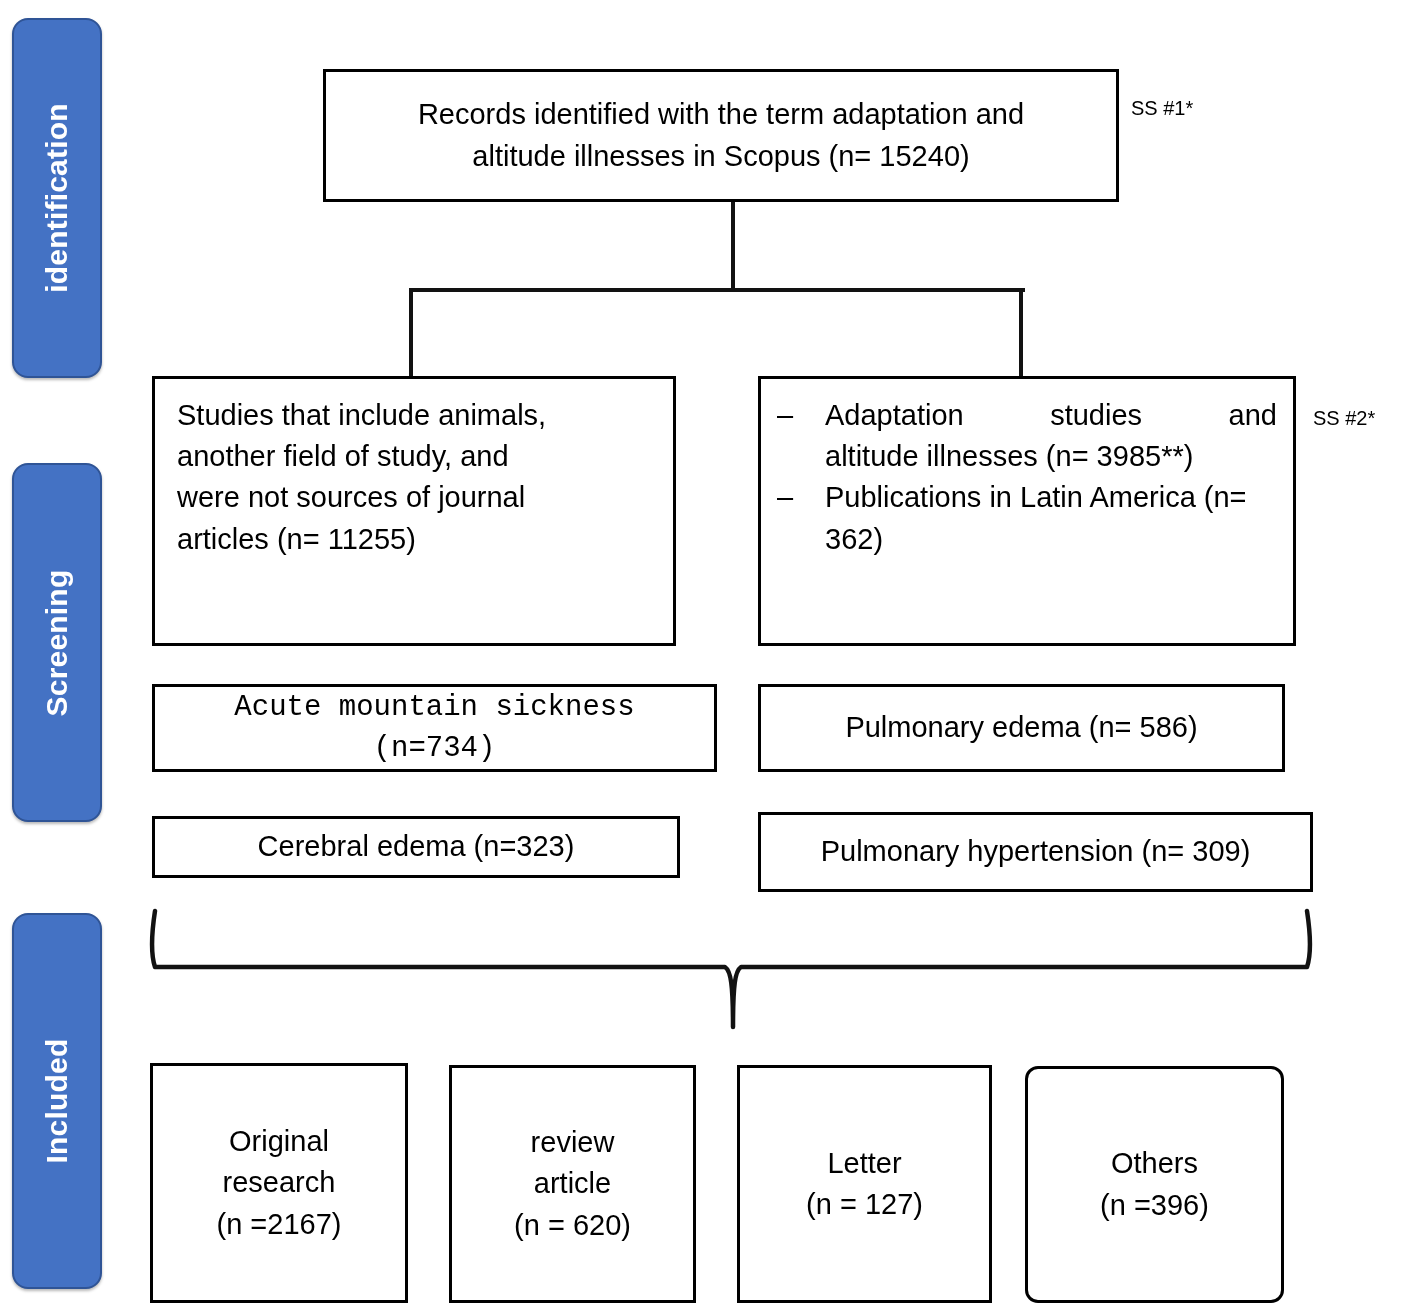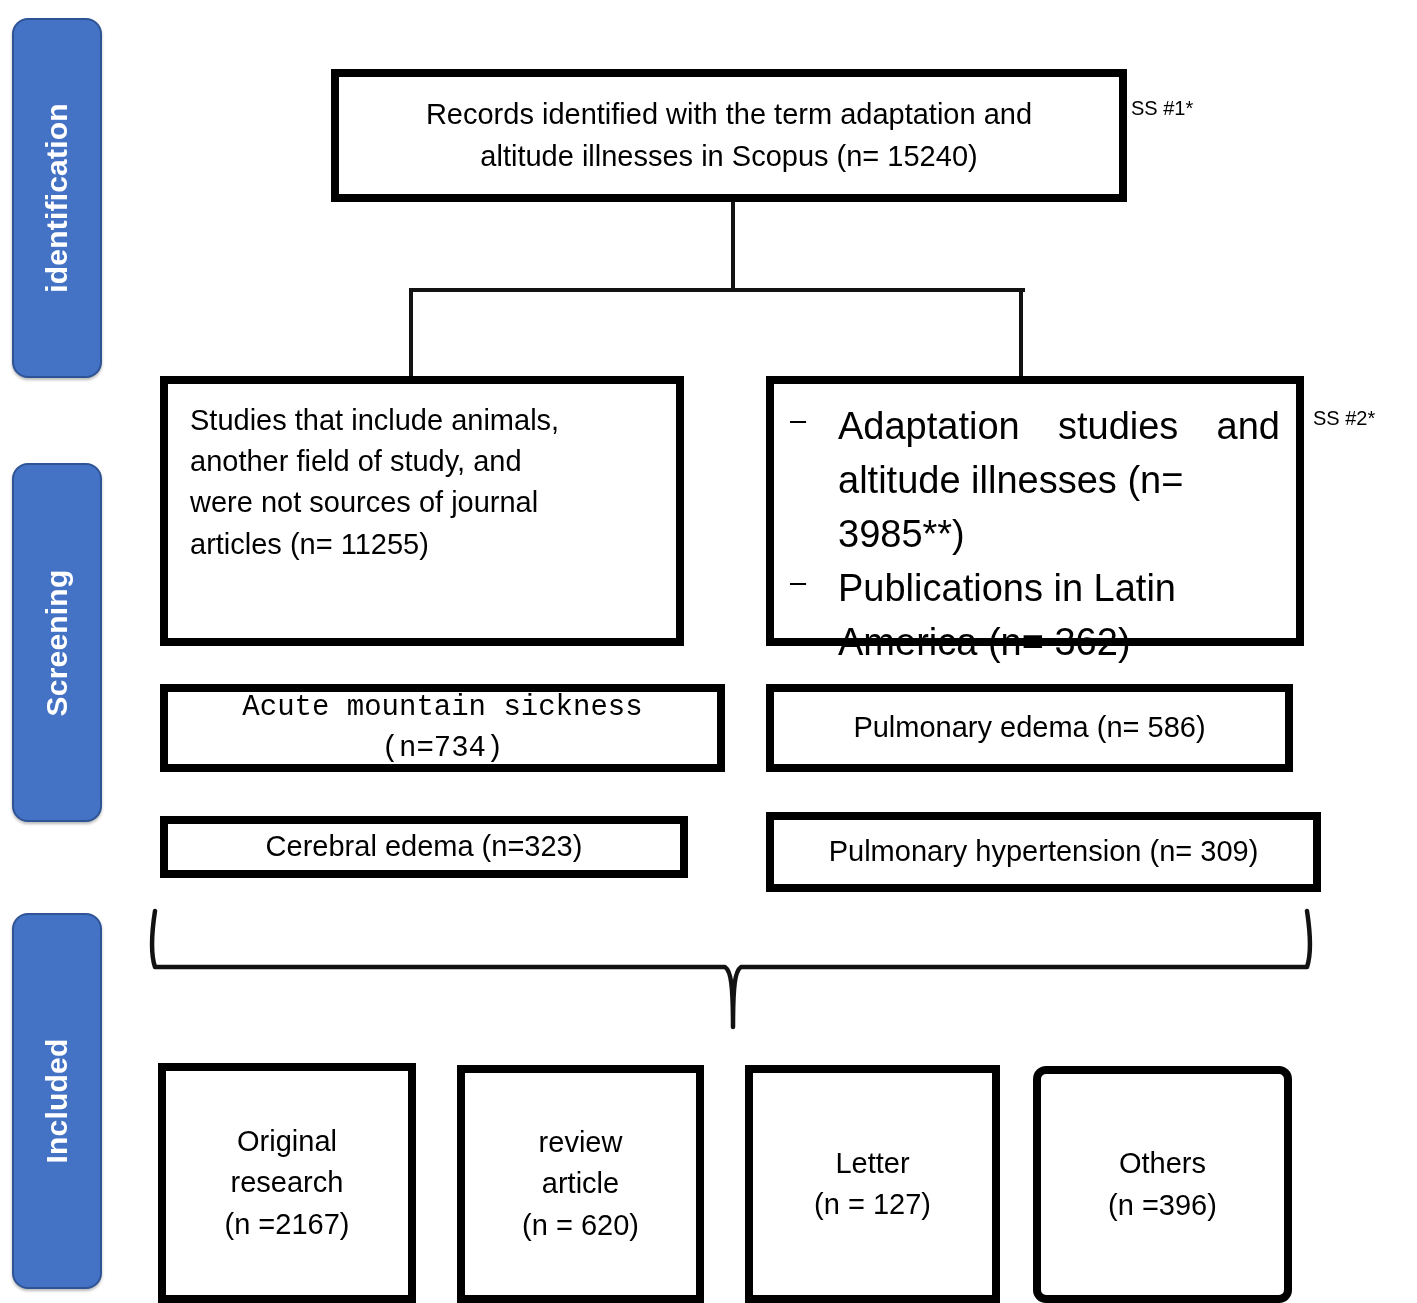--- a/index.html
+++ b/index.html
@@ -27,37 +27,36 @@
     letter-spacing:.2px;
     white-space:nowrap;
     transform:rotate(-90deg);
     transform-origin:center center;
   }
 
   
   .box{
     position:absolute;
     background:#ffffff;
-    border:8px solid #000000;
+    border:3px solid #000000;
     box-sizing:border-box;
     display:flex;
     padding:10px 14px;
-    margin-left:8px;
   }
   .box .txt{width:100%;font-size:29px;line-height:1.42;}
   .box.center{align-items:center;justify-content:center;}
   .box.center .txt{text-align:center;}
   .box.topalign{align-items:flex-start;justify-content:flex-start;}
 
   
   .bul{display:flex;align-items:flex-start;}
   .bul .dash{
     width:48px;flex:0 0 48px;font-size:29px;line-height:1.42;
   }
-  .bul .bodytxt{flex:1 1 auto;font-size:38px;line-height:1.42;}
+  .bul .bodytxt{flex:1 1 auto;font-size:29px;line-height:1.42;}
   .spread{
     display:flex;justify-content:space-between;width:100%;
   }
 
   
   .note{
     position:absolute;font-size:20px;line-height:1;white-space:nowrap;
   }
 
   

